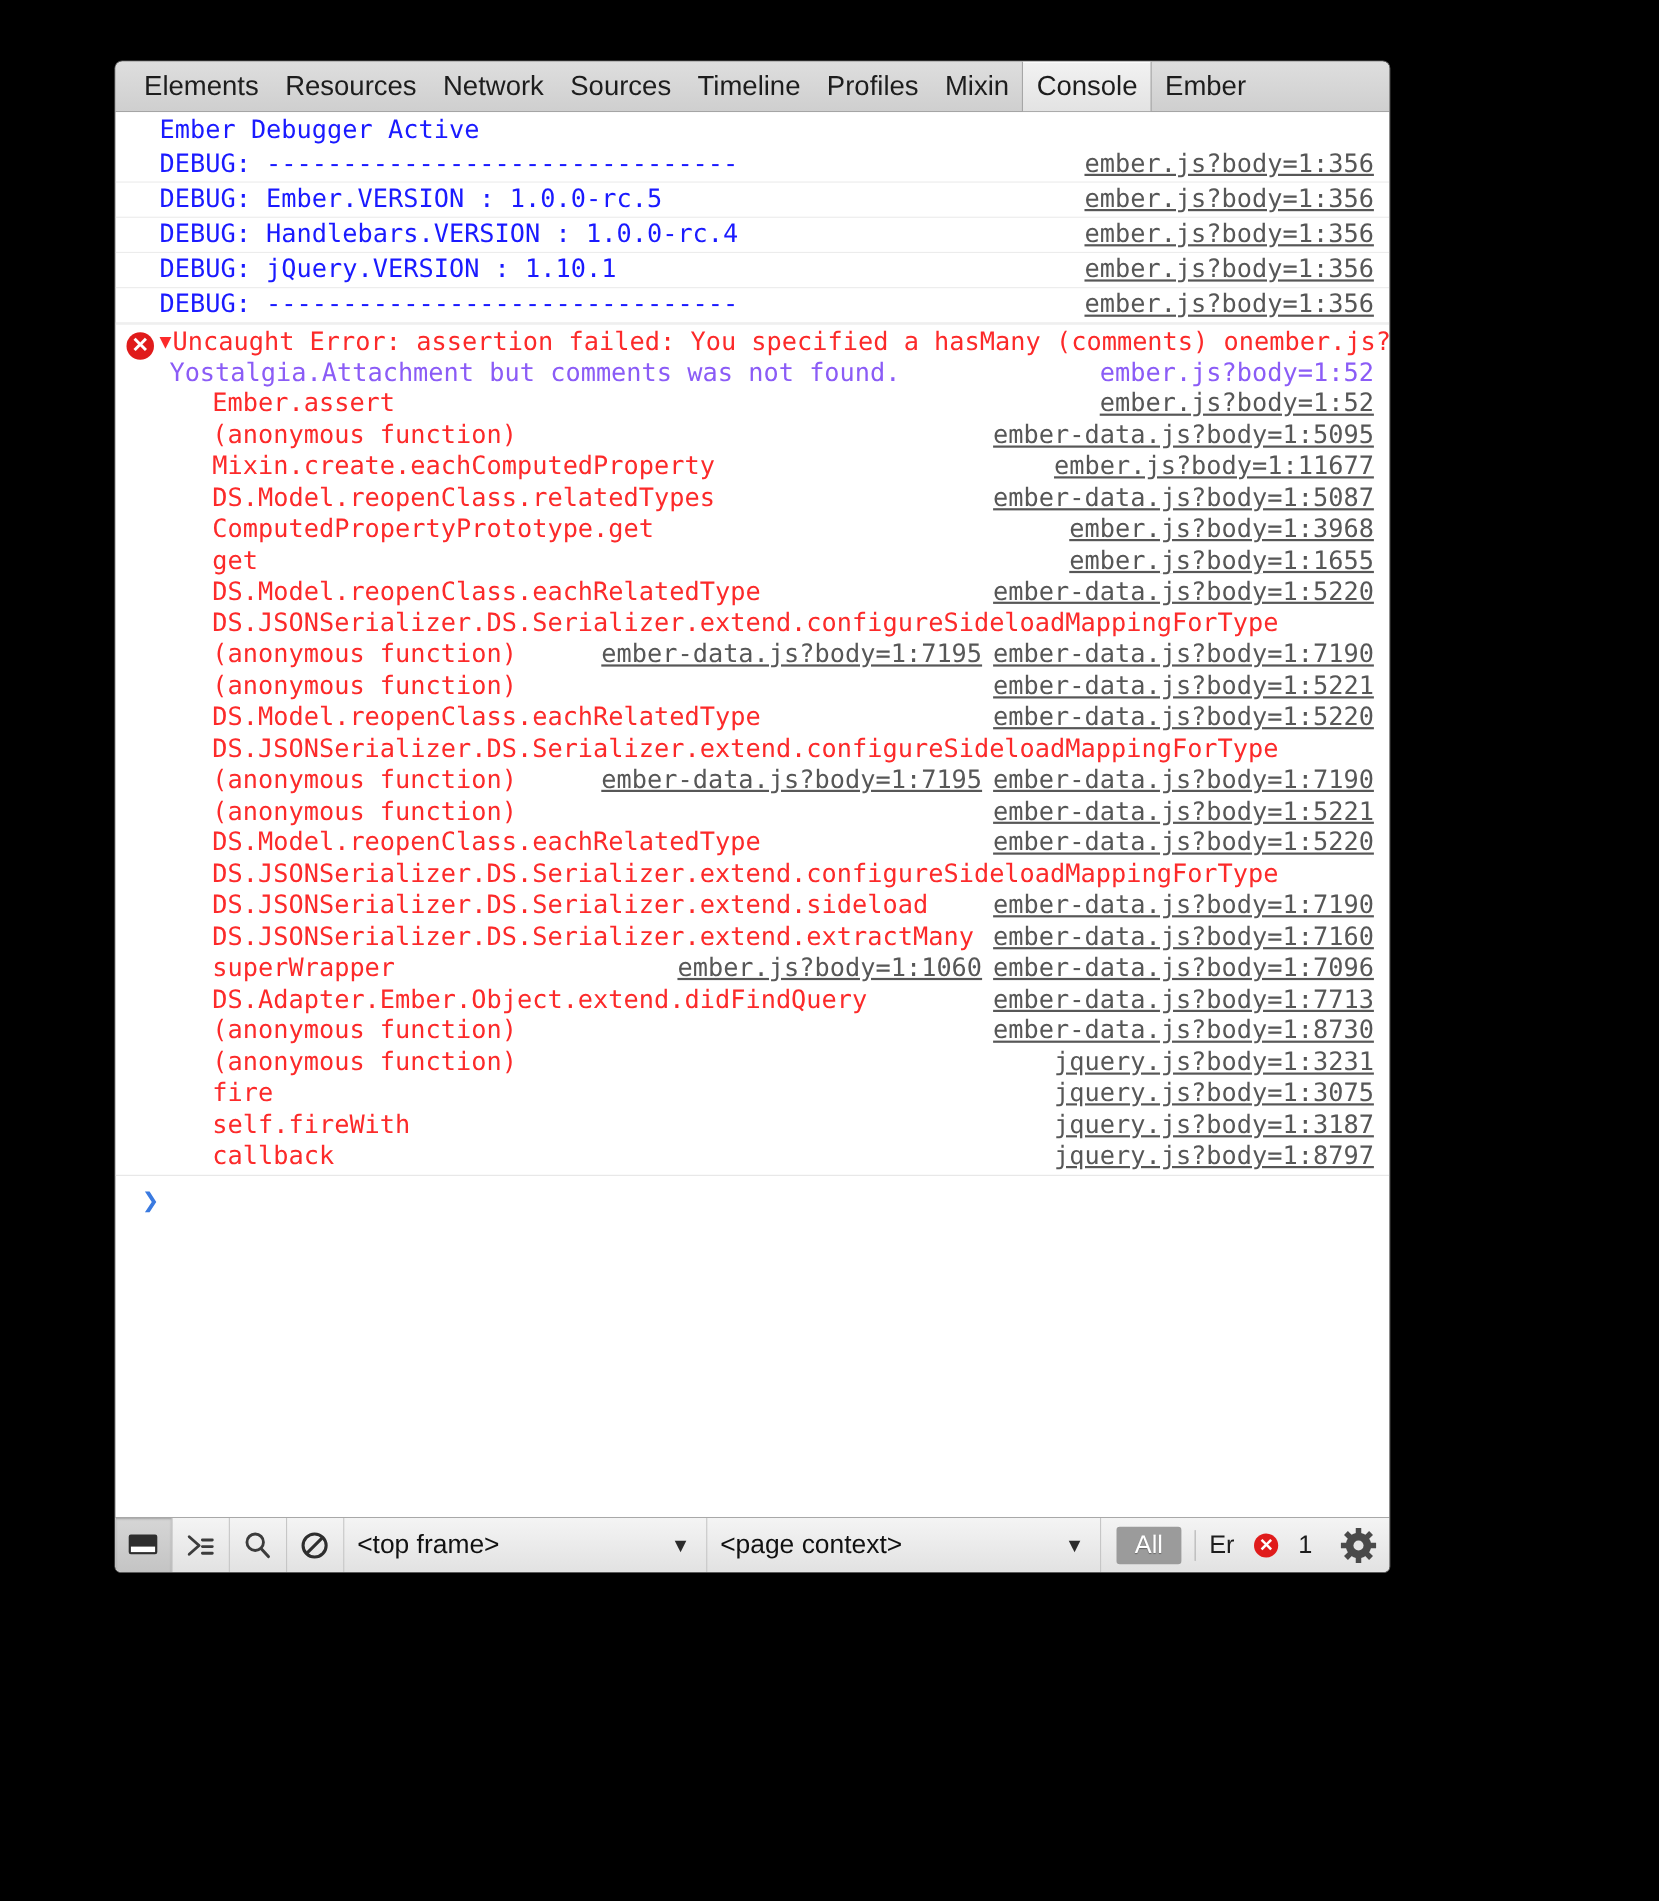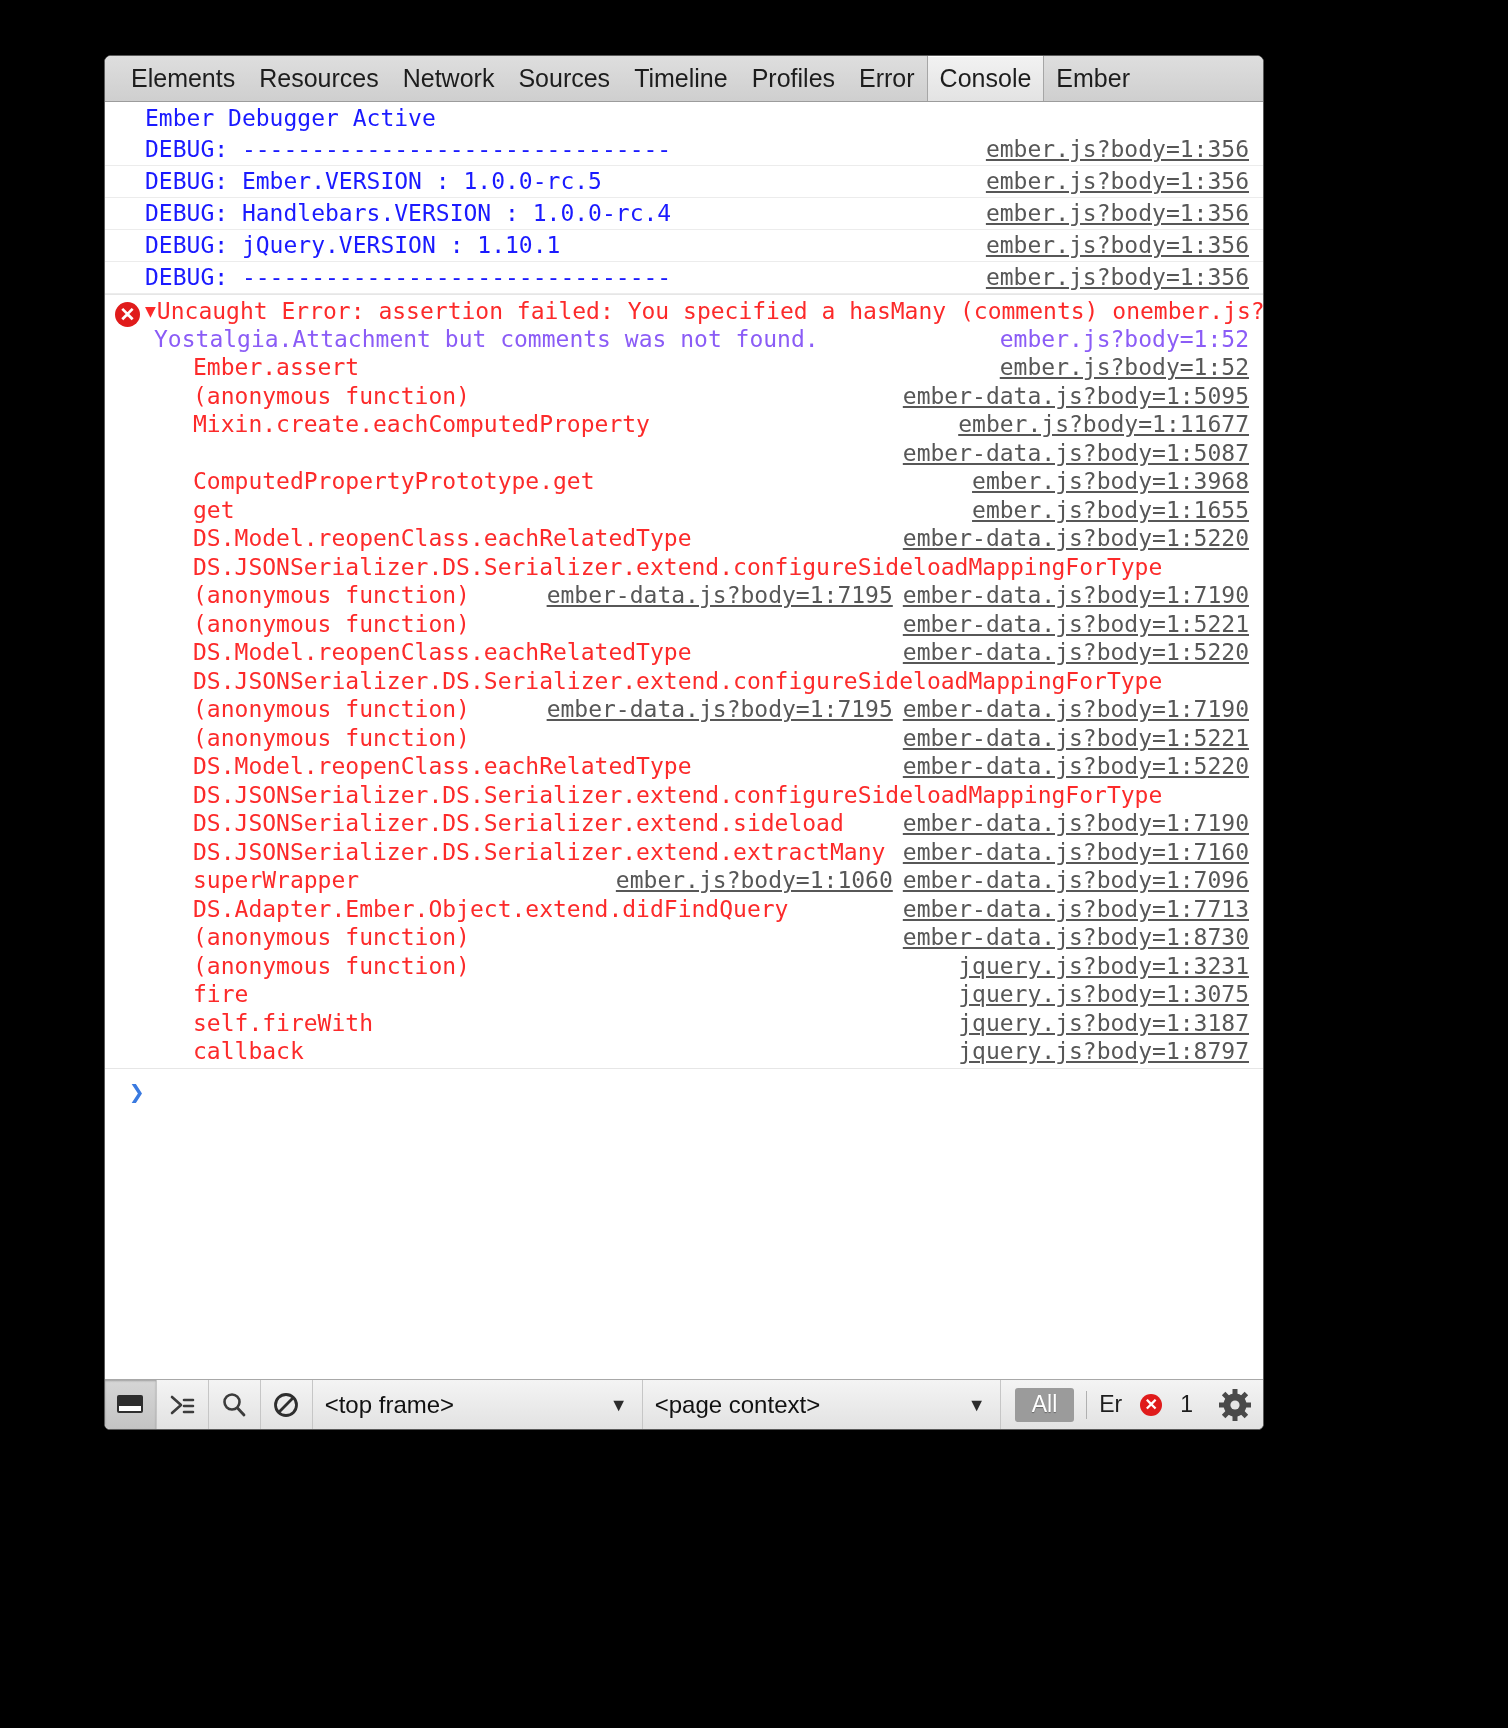--- a/index.html
+++ b/index.html
@@ -338,21 +338,21 @@
       <div class="tab">
           <span>Sources</span>
         </div>
       <div class="tab">
           <span>Timeline</span>
         </div>
       <div class="tab">
           <span>Profiles</span>
         </div>
       <div class="tab">
-          <span>Error</span>
+          <span>Mixin</span>
         </div>
       <div class="tab selected">
           <span>Console</span>
         </div>
       <div class="tab">
           <span>Ember</span>
         </div>
     </div>
 
     <div class="console">
@@ -404,21 +404,21 @@
         <div class="err-line2">
           <span class="err-head-text">Yostalgia.Attachment but comments was not found.</span>
           <span class="spacer" style="flex:1 1 auto"></span>
           <span class="link">ember.js?body=1:52</span>
         </div>
 
         <div id="frames">
             <div class="frame"><span class="fname">Ember.assert</span><span class="spacer"></span><span class="link">ember.js?body=1:52</span></div>
             <div class="frame"><span class="fname">(anonymous function)</span><span class="spacer"></span><span class="link">ember-data.js?body=1:5095</span></div>
             <div class="frame"><span class="fname">Mixin.create.eachComputedProperty</span><span class="spacer"></span><span class="link">ember.js?body=1:11677</span></div>
-            <div class="frame"><span class="spacer"></span><span class="link">ember-data.js?body=1:5087</span></div>
+            <div class="frame"><span class="fname">DS.Model.reopenClass.relatedTypes</span><span class="spacer"></span><span class="link">ember-data.js?body=1:5087</span></div>
             <div class="frame"><span class="fname">ComputedPropertyPrototype.get</span><span class="spacer"></span><span class="link">ember.js?body=1:3968</span></div>
             <div class="frame"><span class="fname">get</span><span class="spacer"></span><span class="link">ember.js?body=1:1655</span></div>
             <div class="frame"><span class="fname">DS.Model.reopenClass.eachRelatedType</span><span class="spacer"></span><span class="link">ember-data.js?body=1:5220</span></div>
             <div class="frame"><span class="fname">DS.JSONSerializer.DS.Serializer.extend.configureSideloadMappingForType</span><span class="spacer"></span></div>
             <div class="frame"><span class="fname">(anonymous function)</span><span class="spacer"></span><span class="link mid">ember-data.js?body=1:7195</span><span class="link">ember-data.js?body=1:7190</span></div>
             <div class="frame"><span class="fname">(anonymous function)</span><span class="spacer"></span><span class="link">ember-data.js?body=1:5221</span></div>
             <div class="frame"><span class="fname">DS.Model.reopenClass.eachRelatedType</span><span class="spacer"></span><span class="link">ember-data.js?body=1:5220</span></div>
             <div class="frame"><span class="fname">DS.JSONSerializer.DS.Serializer.extend.configureSideloadMappingForType</span><span class="spacer"></span></div>
             <div class="frame"><span class="fname">(anonymous function)</span><span class="spacer"></span><span class="link mid">ember-data.js?body=1:7195</span><span class="link">ember-data.js?body=1:7190</span></div>
             <div class="frame"><span class="fname">(anonymous function)</span><span class="spacer"></span><span class="link">ember-data.js?body=1:5221</span></div>

